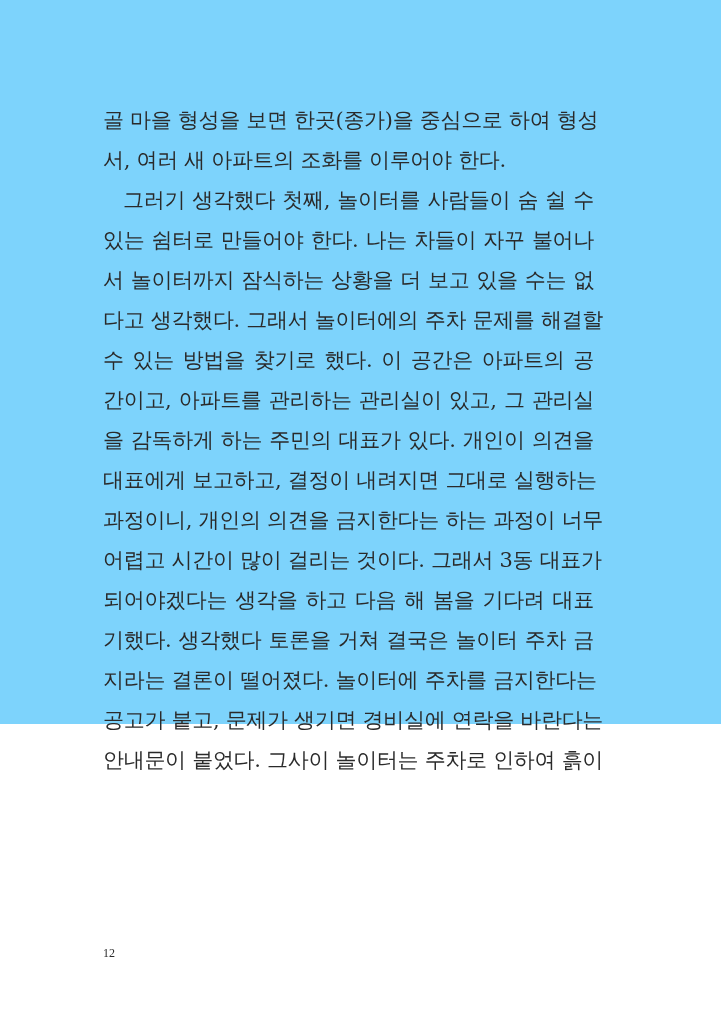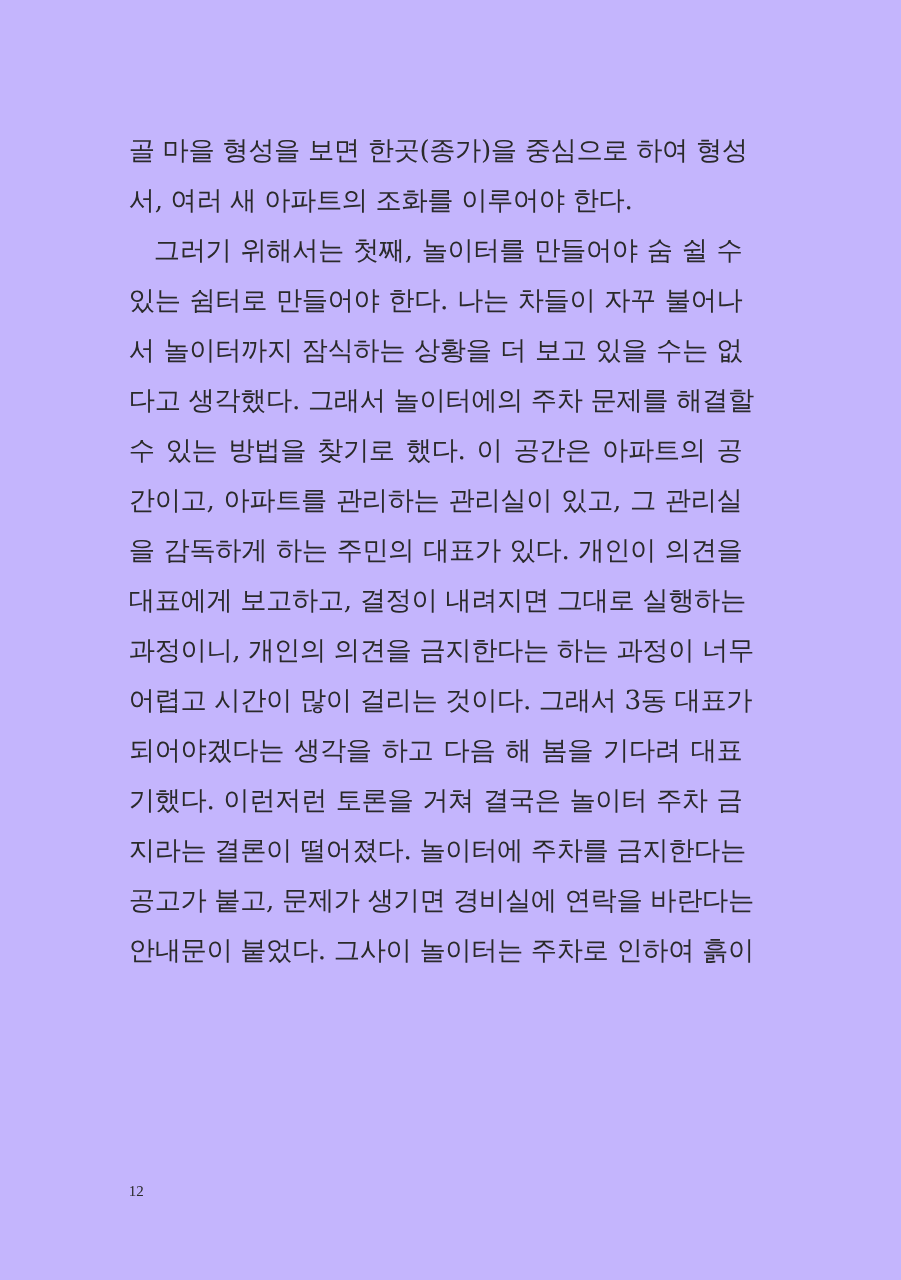--- a/index.html
+++ b/index.html
@@ -12,22 +12,22 @@
     height: 1024px;
     position: relative;
     overflow: hidden;
     font-family: "DejaVu Serif", "Liberation Serif", serif;
     color: #2a2a2a;
   }
   .page {
     position: absolute;
     left: 0; top: 0;
     width: 721px;
-    height: 1024px;
-    background: #c4b5fd;
+    height: 724px;
+    background: #7dd3fc;
   }
   .text-block {
     position: absolute;
     left: 103px;
     top: 100px;
     width: 491px;
   }
   .line {
     height: 40px;
     line-height: 40px;
@@ -56,30 +56,30 @@
     font-family: "Liberation Serif", "DejaVu Serif", serif;
   }
 </style>
 </head>
 <body>
 
 <div class="page">
   <div class="text-block">
     <div class="line">골 마을 형성을 보면 한곳(종가)을 중심으로 하여 형성</div>
     <div class="line para-end">서, 여러 새 아파트의 조화를 이루어야 한다.</div>
-    <div class="line indent">그러기 위해서는 첫째, 놀이터를 만들어야 숨 쉴 수</div>
+    <div class="line indent">그러기 생각했다 첫째, 놀이터를 사람들이 숨 쉴 수</div>
     <div class="line">있는 쉼터로 만들어야 한다. 나는 차들이 자꾸 불어나</div>
     <div class="line">서 놀이터까지 잠식하는 상황을 더 보고 있을 수는 없</div>
     <div class="line">다고 생각했다. 그래서 놀이터에의 주차 문제를 해결할</div>
     <div class="line">수 있는 방법을 찾기로 했다. 이 공간은 아파트의 공</div>
     <div class="line">간이고, 아파트를 관리하는 관리실이 있고, 그 관리실</div>
     <div class="line">을 감독하게 하는 주민의 대표가 있다. 개인이 의견을</div>
     <div class="line">대표에게 보고하고, 결정이 내려지면 그대로 실행하는</div>
     <div class="line">과정이니, 개인의 의견을 금지한다는 하는 과정이 너무</div>
     <div class="line">어렵고 시간이 많이 걸리는 것이다. 그래서 3동 대표가</div>
     <div class="line">되어야겠다는 생각을 하고 다음 해 봄을 기다려 대표</div>
-    <div class="line">기했다. 이런저런 토론을 거쳐 결국은 놀이터 주차 금</div>
+    <div class="line">기했다. 생각했다 토론을 거쳐 결국은 놀이터 주차 금</div>
     <div class="line">지라는 결론이 떨어졌다. 놀이터에 주차를 금지한다는</div>
     <div class="line">공고가 붙고, 문제가 생기면 경비실에 연락을 바란다는</div>
     <div class="line last">안내문이 붙었다. 그사이 놀이터는 주차로 인하여 흙이</div>
   </div>
   <div class="page-number">12</div>
 </div>
 
 </body></html>

